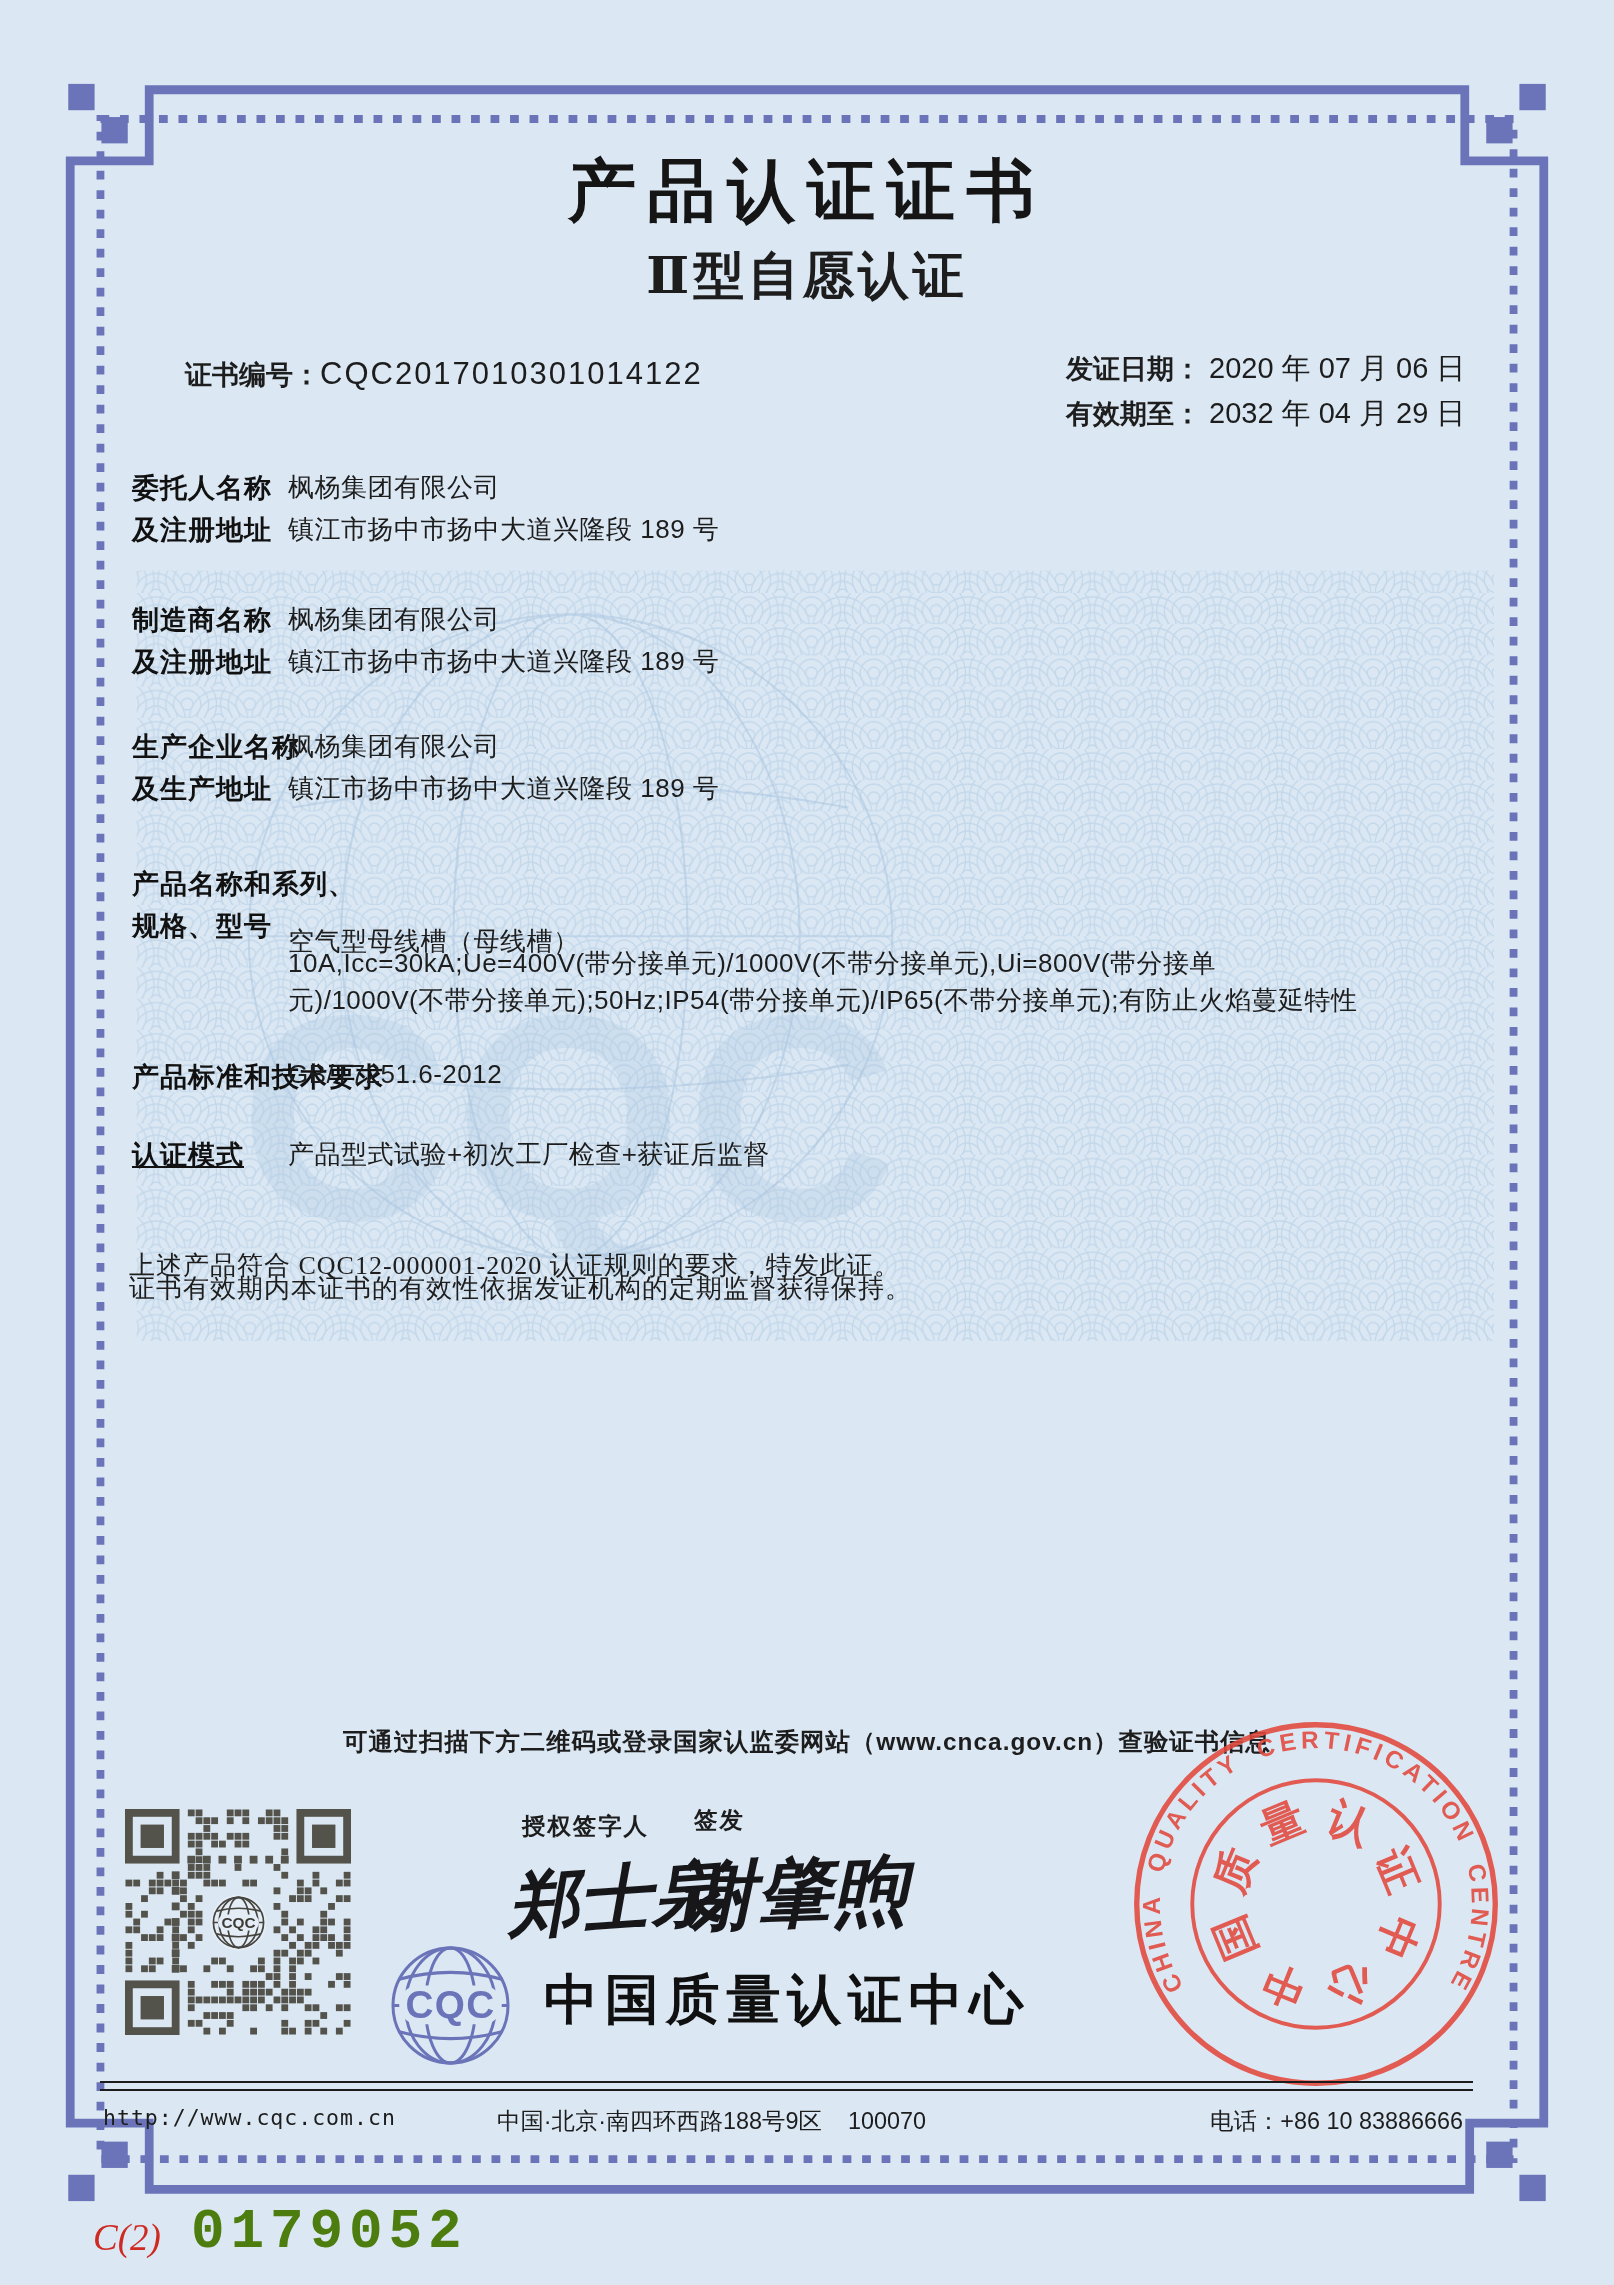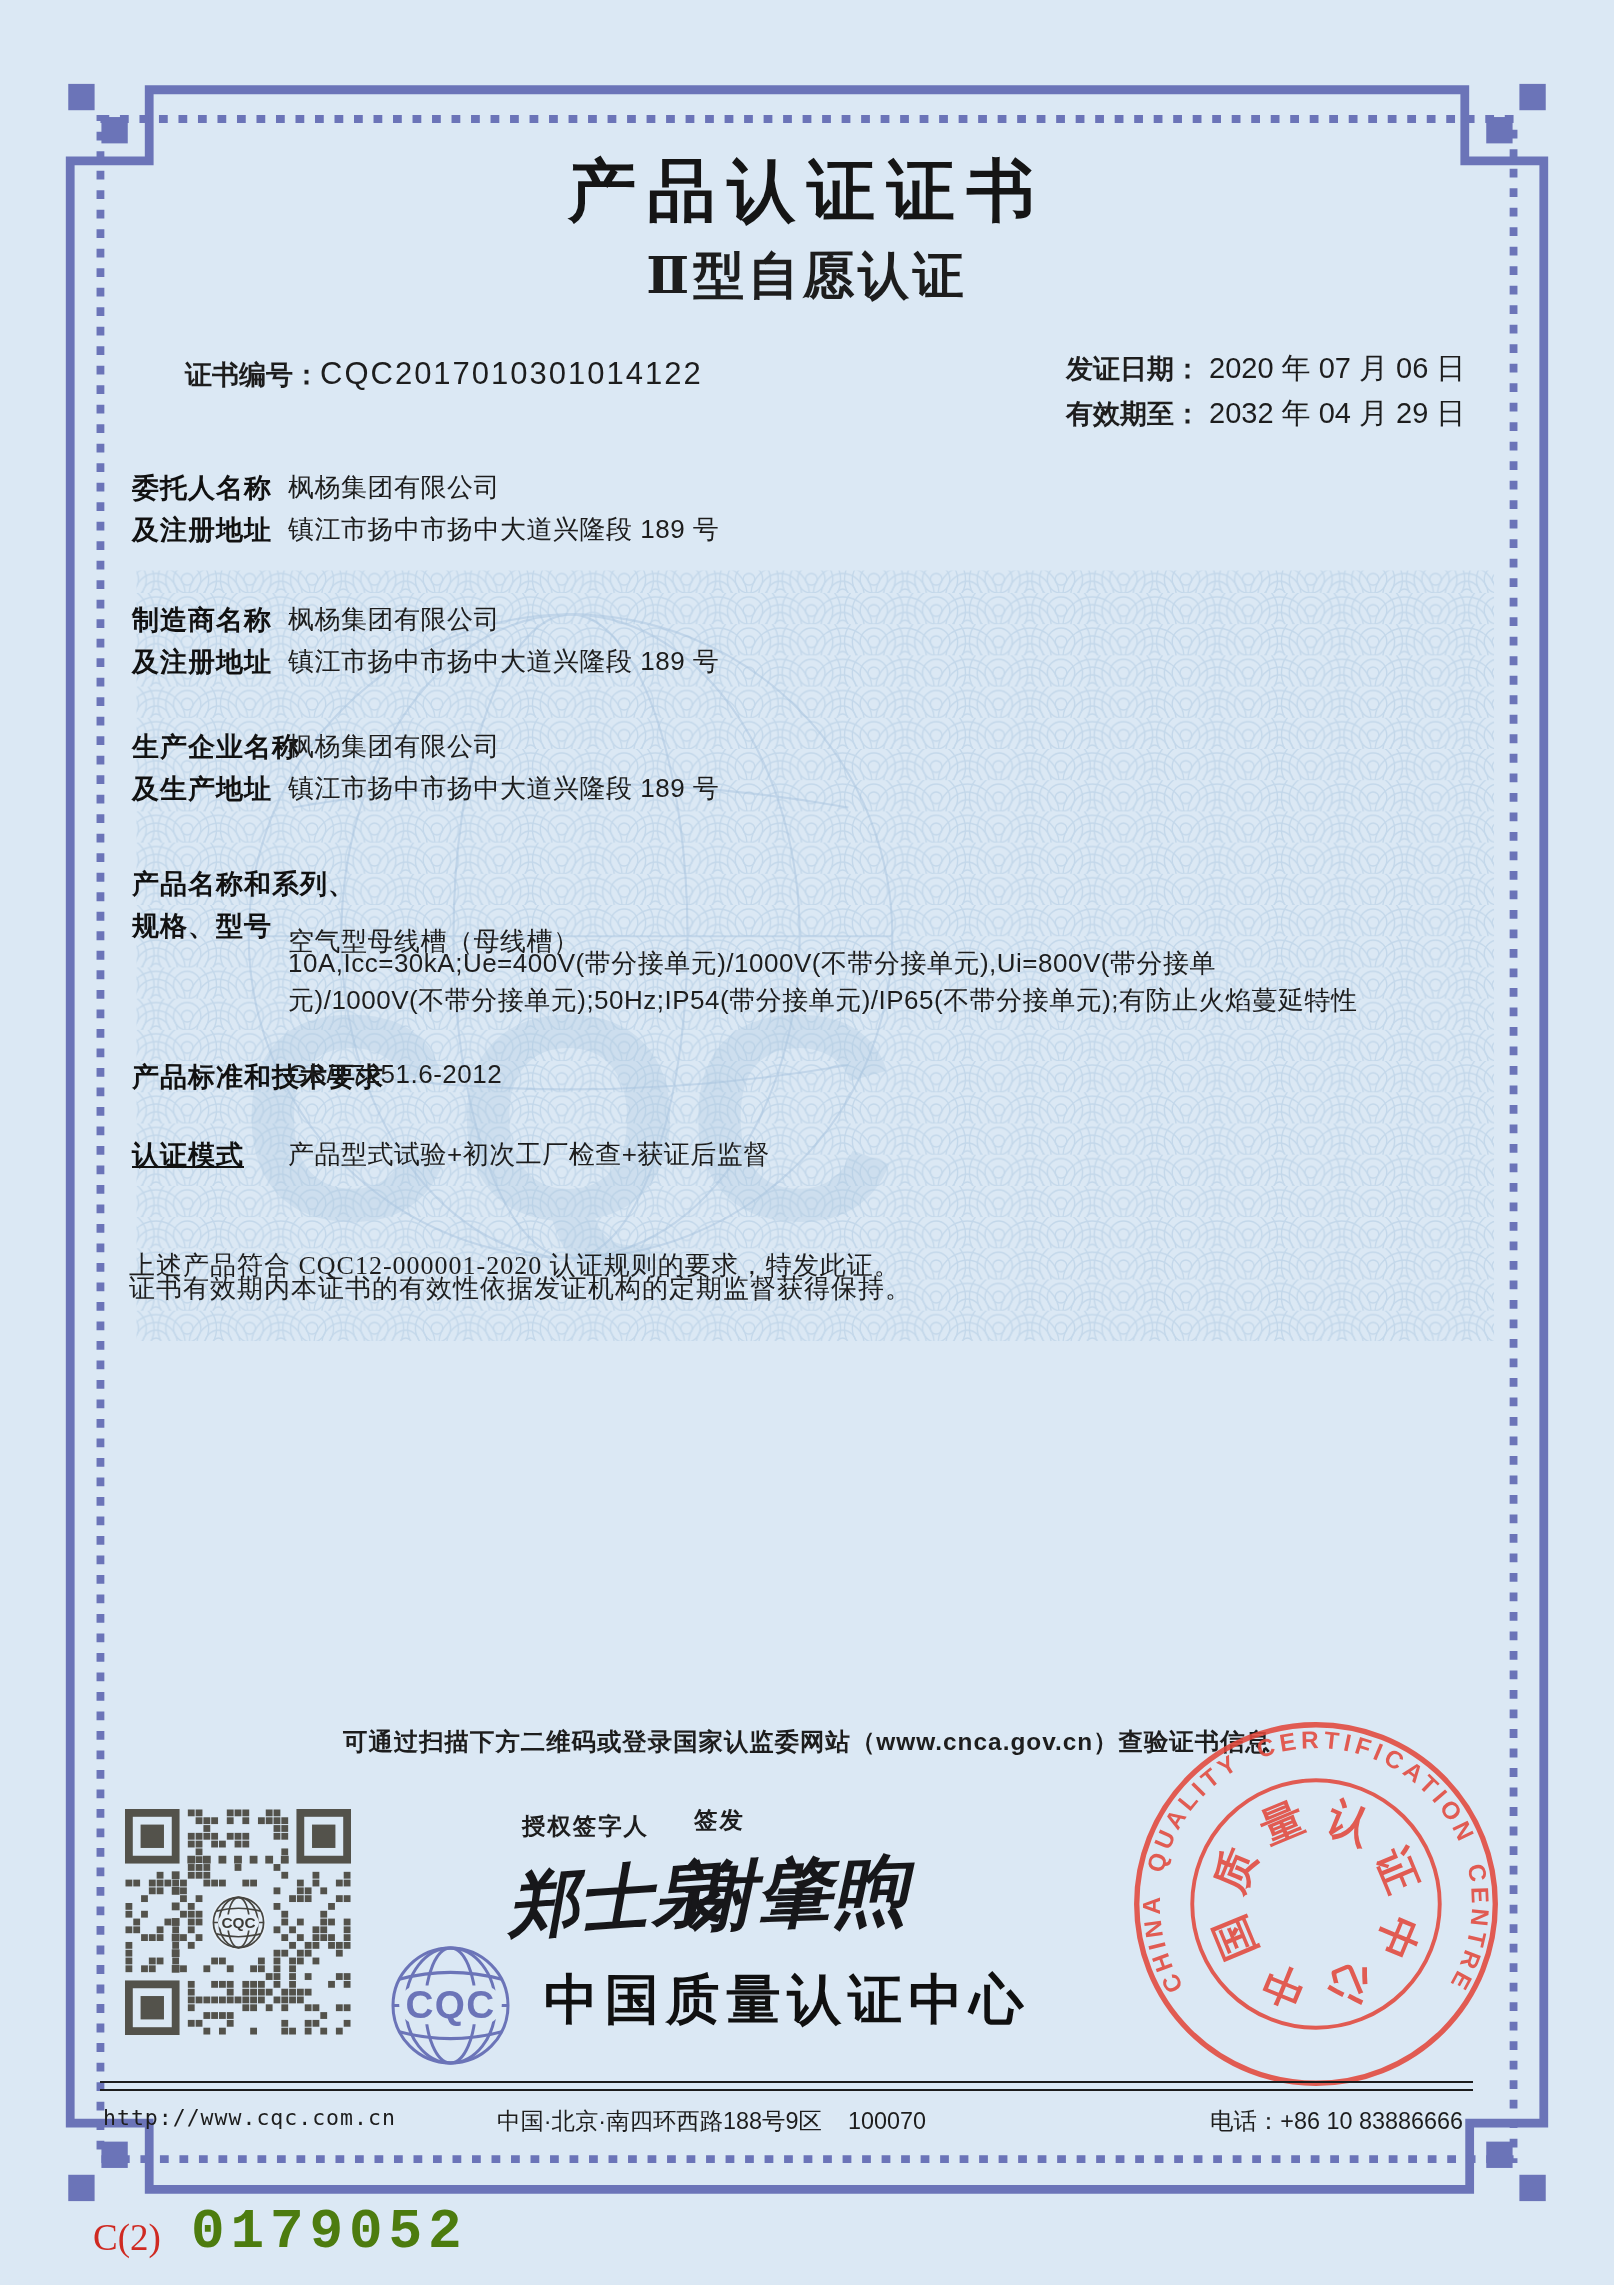--- a/index.html
+++ b/index.html
@@ -22,21 +22,21 @@
   .val{left:288px;font-size:26px;letter-spacing:0.5px;white-space:pre;}
   .stmt{left:129px;font-size:26px;font-family:"Liberation Serif","DejaVu Serif",serif;font-weight:500;letter-spacing:1px;white-space:pre;}
   .verify{top:1726px;left:0;width:100%;text-align:center;font-size:24.4px;font-weight:bold;letter-spacing:1px;}
   .sig-label{font-size:23.4px;font-weight:bold;letter-spacing:2px;}
   .signature{font-family:"Liberation Serif","DejaVu Serif",serif;font-style:italic;font-weight:bold;color:#17171a;}
   .org-name{top:1964px;left:544px;font-size:54px;font-weight:bold;letter-spacing:6.8px;color:#101010;}
   .footer-divider{top:2081px;left:100px;width:1373px;height:5.9px;border-top:2.9px solid #1c1c1c;border-bottom:2px solid #1c1c1c;}
   .footer-website{top:2105px;left:103px;font-size:21.5px;font-family:"DejaVu Sans Mono","Liberation Mono",monospace;letter-spacing:1px;}
   .footer-address{top:2105px;left:497px;font-size:23.4px;white-space:pre;}
   .footer-phone{top:2105px;left:1170px;width:293px;text-align:right;font-size:23.4px;white-space:pre;}
-  .serial-prefix{top:2216px;left:93px;font-size:37px;font-family:"Liberation Serif","DejaVu Serif",serif;color:#cf2a22;}
+  .serial-prefix{top:2216px;left:93px;font-size:37px;font-family:"Liberation Serif","DejaVu Serif",serif;color:#cf2a22;font-style:italic;}
   .serial-number{top:2200px;left:191px;font-size:56px;font-weight:600;font-family:Liberation Mono, monospace;color:#4d7c0f;letter-spacing:5.9px;}
   .stamp{top:1714px;left:1126px;opacity:0.88;}
   .qr-wrap{top:1809px;left:125px;width:226px;height:226px;}
   .qr-logo{top:1894px;left:210px;width:57px;height:57px;}
 </style>
 </head>
 <body>
 
 <div class="page">
 

